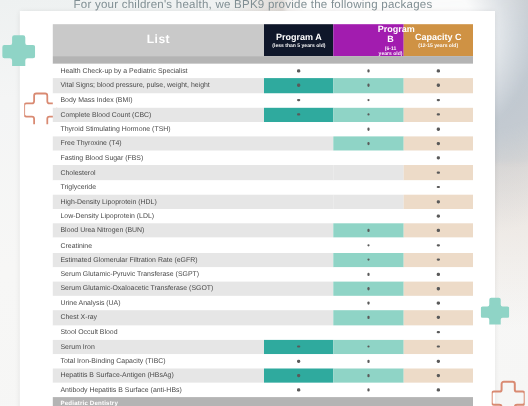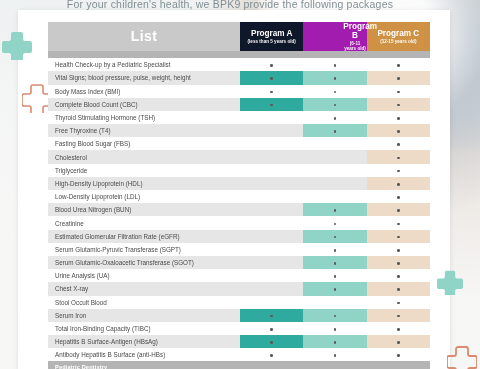--- a/index.html
+++ b/index.html
@@ -47,21 +47,21 @@
     position:absolute;left:48px;top:22px;width:382px;
     border-collapse:collapse;table-layout:fixed;
   }
   #pkg-table col.c-list{width:192px;}
   #pkg-table col.c-prog{width:63.3px;}
 
   thead th{
     padding:0;height:24px;vertical-align:middle;text-align:center;
     color:#ffffff;font-size:8.2px;font-weight:bold;line-height:1.12;
   }
-  th.h-list{background:#c9c9c9;font-size:14px;letter-spacing:.4px;}
+  th.h-list{background:#c9c9c9;font-size:11px;letter-spacing:.4px;}
   th.h-a{background:#0f172a;}
   th.h-b{background:#a21caf;padding-left:40px;}
   th.h-c{background:#cf9244;}
   th .sub{display:block;font-size:4.6px;font-weight:bold;opacity:.95;margin-top:.5px;letter-spacing:0;}
 
   tr.spacer td{height:7px;padding:0;background:#b4b4b4;}
 
   tbody td{
     padding:0;height:13.2px;font-size:6.3px;color:#4a4a4a;
     vertical-align:middle;border:0;
@@ -142,21 +142,21 @@
       <th class="h-list">List</th>
       <th class="h-a">
         <span>Program A</span>
         <span class="sub">(less than 5 years old)</span>
       </th>
       <th class="h-b">
         <span>Program B</span>
         <span class="sub">(6-11 years old)</span>
       </th>
       <th class="h-c">
-        <span>Program C</span>
+        <span>Capacity C</span>
         <span class="sub">(12-15 years old)</span>
       </th>
     </tr>
     <tr class="spacer">
       <td colspan="4"></td>
     </tr>
   </thead>
   <tbody id="tbody">
       <tr class="even">
         <td class="name">Health Check-up by a Pediatric Specialist</td>

